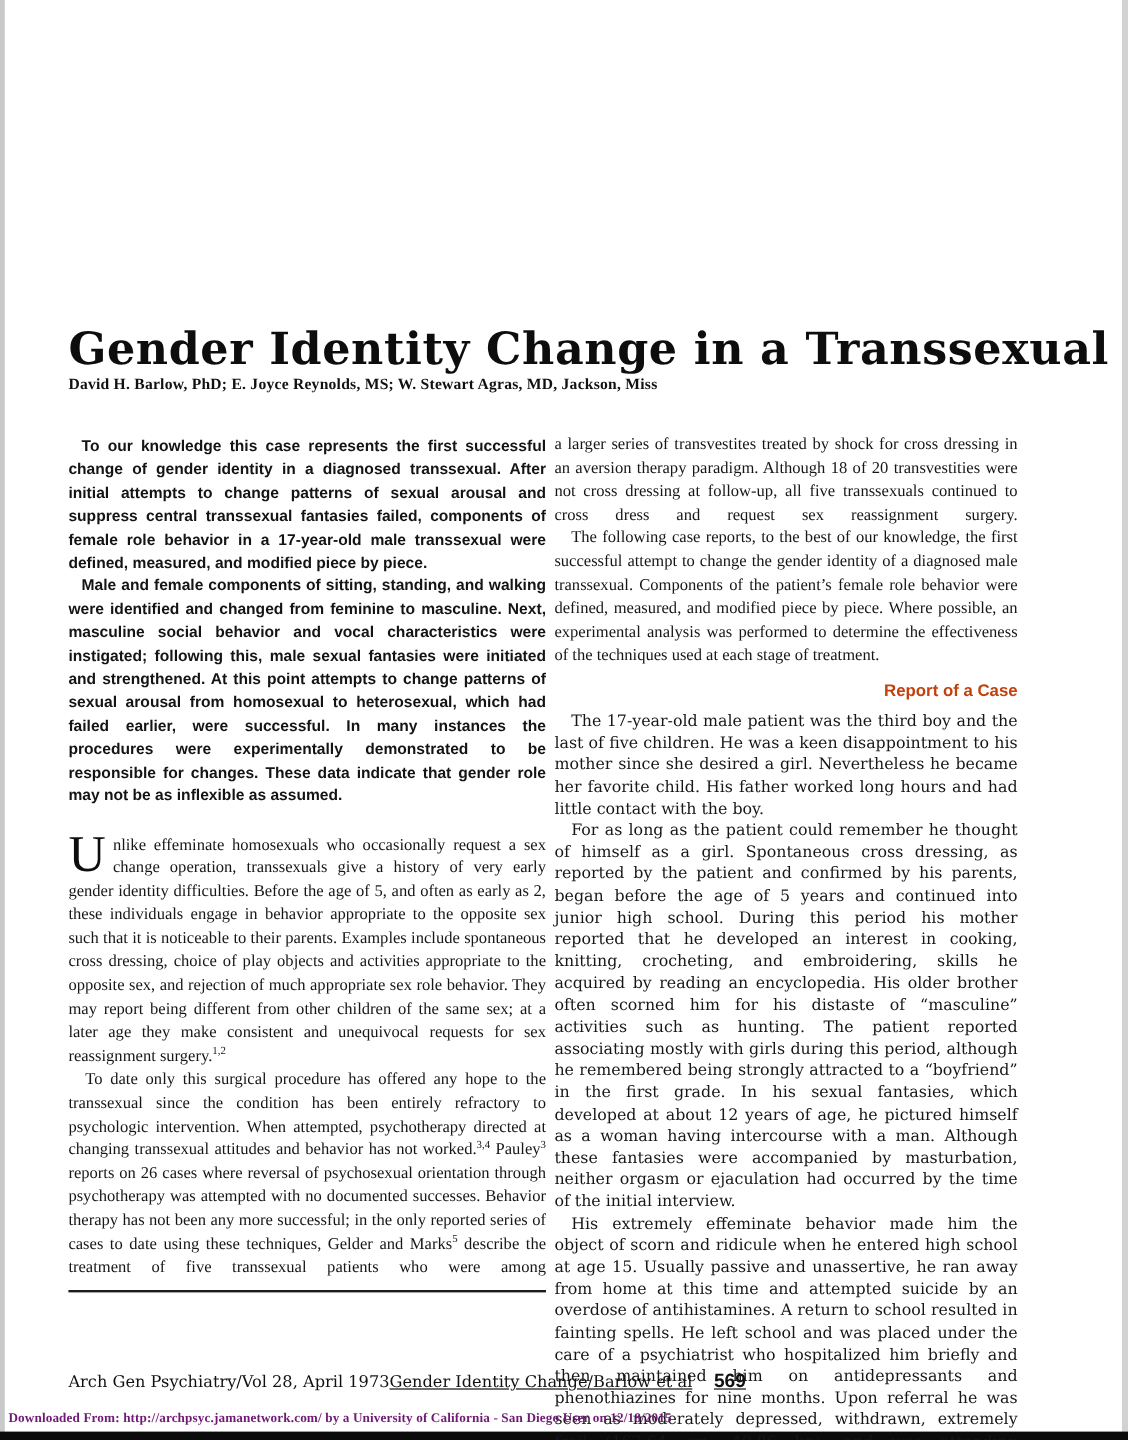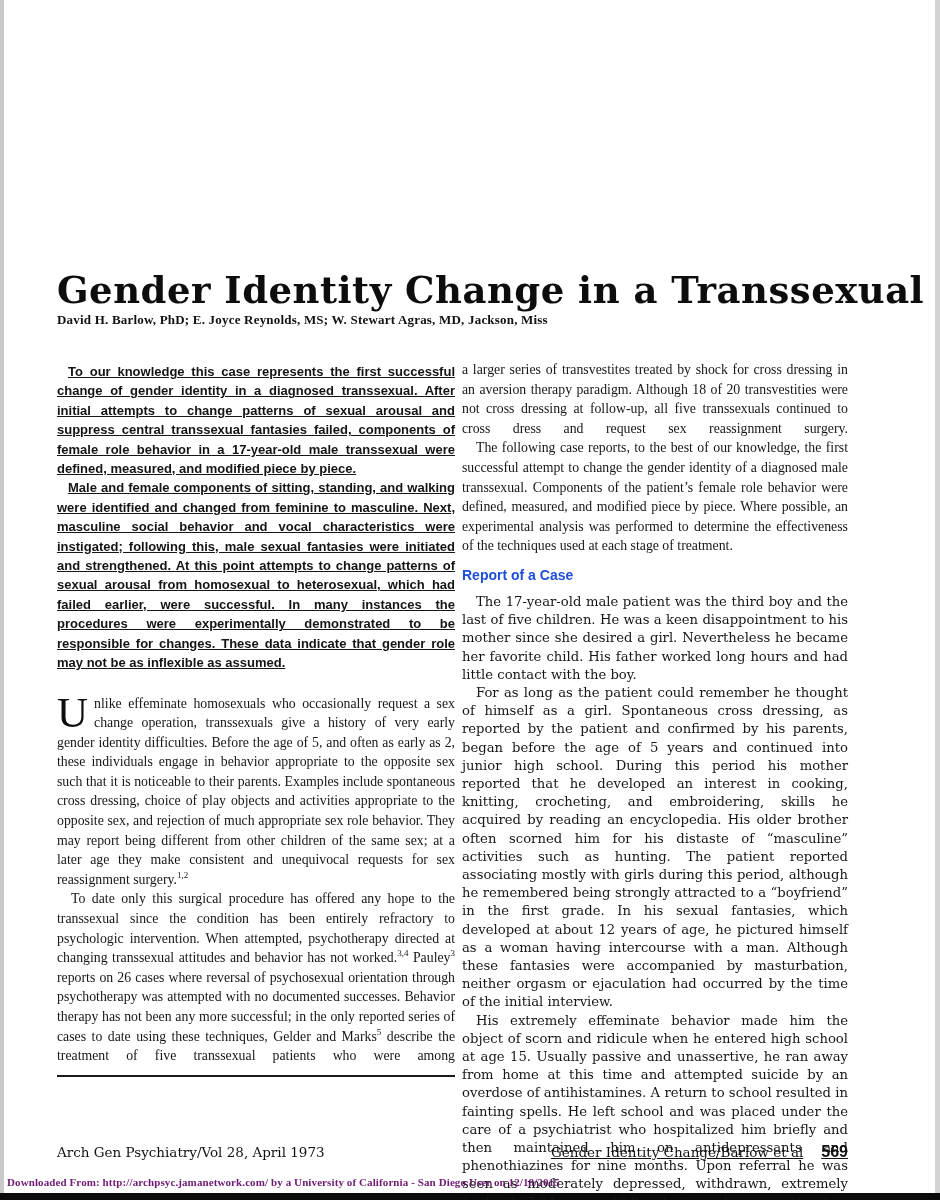--- a/index.html
+++ b/index.html
@@ -32,21 +32,21 @@
   .col { position:absolute; text-align:justify; }
   .col-left  { left:57px;  top:362px; width:398px; }
   .col-right { left:462px; top:360px; width:386px; }
 
   .abstract p {
     margin:0; padding:0;
     font-family:"Liberation Sans", sans-serif;
     font-weight:bold; font-size:13px; line-height:19.4px;
     color:#141414; text-indent:11px;
   }
-  .abstract { margin-bottom:21px;text-decoration:underline; }
+  .abstract { margin-bottom:21px; }
 
   .body-p {
     margin:0; padding:0;
     font-size:13.8px; line-height:19.6px;
     font-family:Liberation Serif, serif;
   }
   .body-p.indent { text-indent:14px; }
   .body-p.fill-last { text-align-last:justify; }
   sup { font-size:9px; line-height:0; }
 
@@ -57,33 +57,33 @@
     color:#0d0d0d;
   }
 
   .footnote-rule {
     border:none; border-top:2px solid #1c1c1c;
     margin:9px 0 7px 0; width:398px;
   }
 
   .section-heading {
     font-family:"Liberation Sans", sans-serif;
-    font-weight:bold; font-size:14px; color:#1d4ed8;
-    text-align:left; text-indent:0;
+    font-weight:bold; font-size:14px; color:#c2410c;
+    text-align:right; text-indent:0;
     margin:11px 0 10px 0;
   }
   .case-p {
     margin:0; font-size:13.2px; line-height:18.2px;
     font-family:"DejaVu Serif", serif; text-align:justify;
   }
   .case-p.indent { text-indent:14px; }
 
   .footer {
     position:absolute; left:57px; top:1143px; width:791px;
-    display:flex; justify-content:space-between; align-items:baseline;
+    display:flex; align-items:baseline;
     font-size:13.5px; color:#111;
   }
   .footer .page-num {
     font-family:"Liberation Sans", sans-serif;
     font-weight:bold; font-size:16px; margin-left:18px;
   }
   .footer-right { display:flex; align-items:baseline;text-decoration:underline; }
 
   .download-line {
     position:absolute; left:7px; top:1176px; width:930px;

